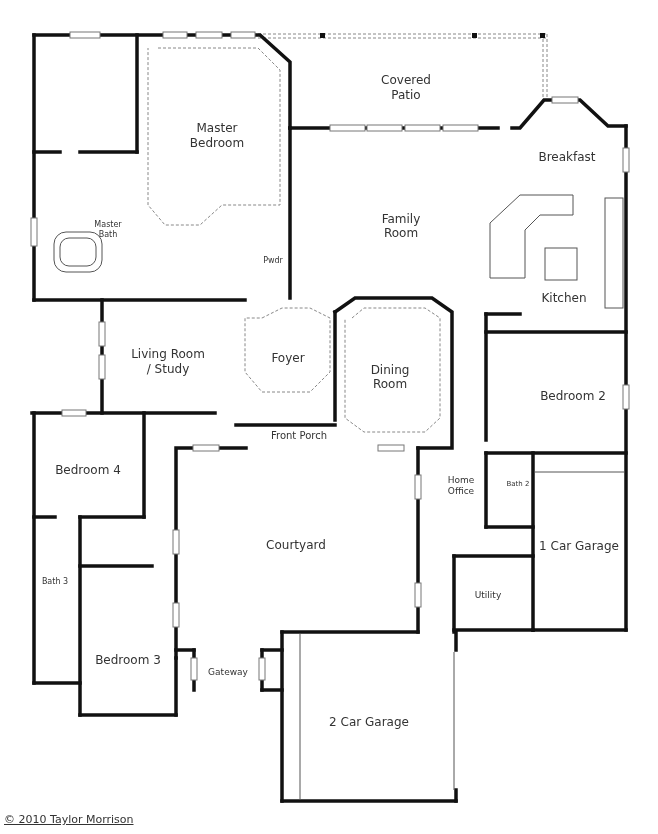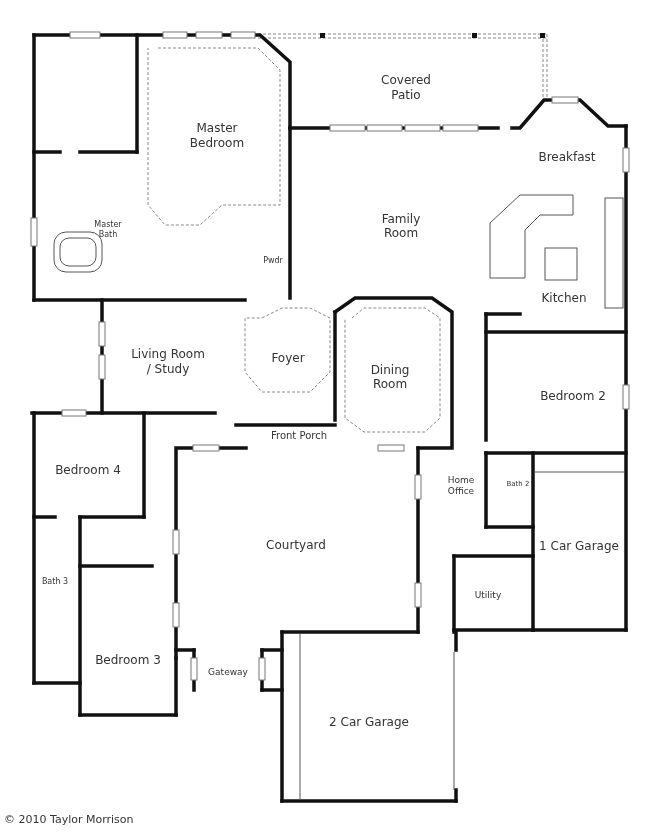--- a/index.html
+++ b/index.html
@@ -4,21 +4,21 @@
 <style>
   html,body{margin:0;padding:0;background:#fff;}
   body{width:658px;height:834px;position:relative;overflow:hidden;font-family:"DejaVu Sans","Liberation Sans",sans-serif;}
   svg{position:absolute;left:0;top:0;}
   .w{stroke:#111;stroke-width:3.5;fill:none;stroke-linecap:square;}
   .t{stroke:#555;stroke-width:1;fill:none;}
   .d{stroke:#888;stroke-width:1;fill:none;stroke-dasharray:3,2;}
   .win{fill:#fff;stroke:#777;stroke-width:1;}
   .post{fill:#111;}
   .lbl{font-family:"DejaVu Sans","Liberation Sans",sans-serif;fill:#333;text-anchor:middle;}
-  .copy{position:absolute;left:4px;top:813px;font-size:11px;color:#333;font-family:"DejaVu Sans","Liberation Sans",sans-serif;}
+  .copy{position:absolute;left:4px;top:813px;font-size:11px;color:#333;font-family:"DejaVu Sans","Liberation Sans",sans-serif;text-decoration:underline;}
 </style>
 </head>
 <body>
 
 <svg width="658" height="834" viewBox="0 0 658 834">
 
   <g>
     <line class="d" x1="258" y1="34" x2="546" y2="34"></line>
     <line class="d" x1="258" y1="38" x2="546" y2="38"></line>
     <line class="d" x1="543" y1="34" x2="543" y2="100"></line>

